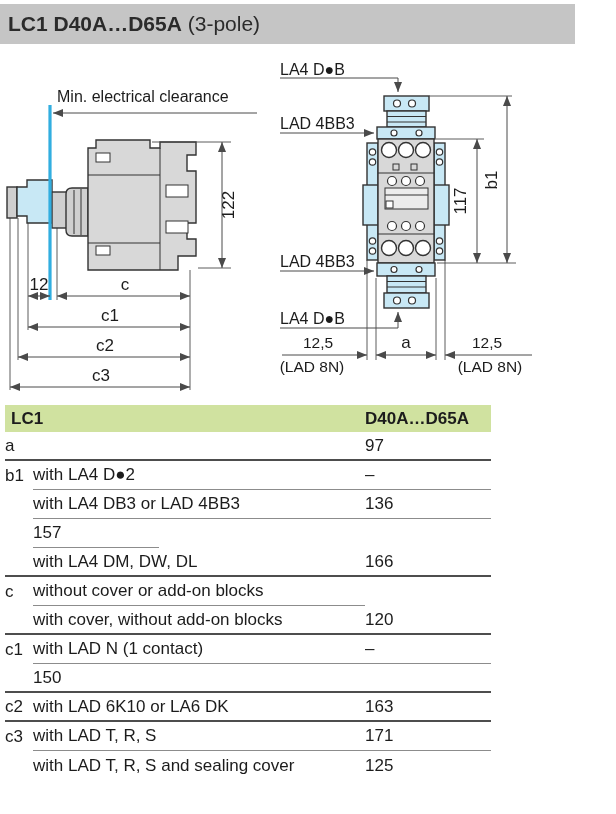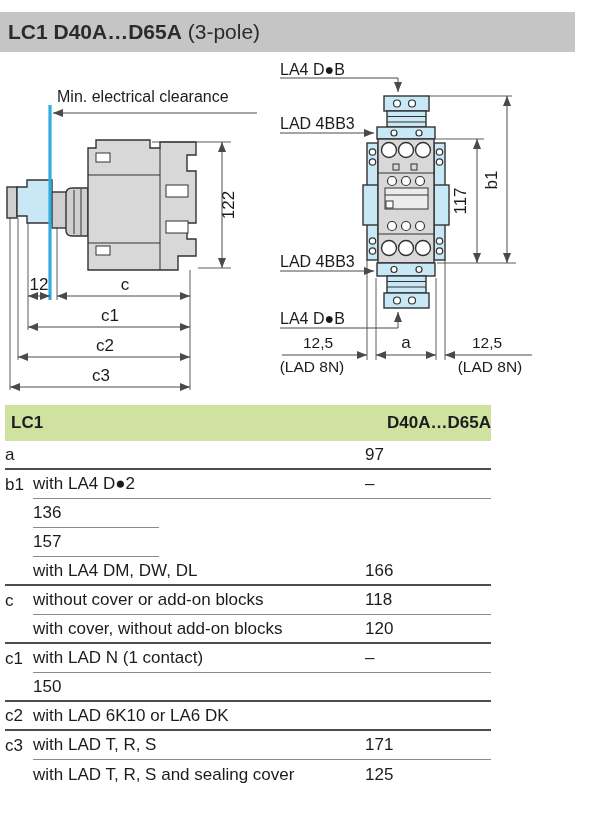--- a/index.html
+++ b/index.html
@@ -1,21 +1,21 @@
 <!DOCTYPE html>
 <html><head>
 <meta charset="utf-8">
 <style>
   html,body { margin:0; padding:0; }
   body {
     width:616px; height:814px; position:relative; background:#ffffff;
     font-family:"Liberation Sans", sans-serif; color:#1c1c1c; overflow:hidden;
   }
   .titlebar {
-    position:absolute; left:0; top:12px; width:575px; height:40px;
+    position:absolute; left:0; top:4px; width:575px; height:40px;
     background:#c5c5c5; display:flex; align-items:center;
     padding-left:8px; box-sizing:border-box; font-size:21px; color:#2b2b2b;
     white-space:pre;
   }
   .titlebar .tbold { font-weight:bold; }
   svg.drawing { position:absolute; left:0; top:45px; }
   svg text { font-family:"Liberation Sans", sans-serif; fill:#1c1c1c; }
   .lbl16 { font-size:16px; }
   .dim17 { font-size:17px; }
   .lbl15 { font-size:15.5px; }
@@ -26,23 +26,23 @@
   .fill-blue  { fill:#c8e8f5; }
   .fill-white { fill:#ffffff; }
   .fill-coil  { fill:#ececec; }
   .term  { fill:#ffffff; stroke:#333333; stroke-width:1.4; }
   .term-s{ fill:#ffffff; stroke:#333333; stroke-width:1.2; }
   .dim { stroke:#4a4a4a; stroke-width:1; fill:none; }
   .ext { stroke:#4a4a4a; stroke-width:0.9; fill:none; }
   .clearance { stroke:#31aee0; stroke-width:3.2; }
 
   .dim-table { position:absolute; left:5px; top:405px; width:486px; font-size:17px; }
-  .thead { display:flex; background:#d0e2a0; height:36px; align-items:center; font-weight:bold; }
+  .thead { display:flex; background:#d0e2a0; height:27px; align-items:center; font-weight:bold; }
   .thead .h1 { width:360px; padding-left:6px; box-sizing:border-box; }
-  .thead .h2 { width:126px;text-align:right; }
+  .thead .h2 { width:126px; }
   .trow { display:flex; height:29px; align-items:center; box-sizing:border-box; }
   .trow.sep-full { border-bottom:2px solid #4d4d4d; }
   .tcell { height:100%; display:flex; align-items:center; box-sizing:border-box; }
   .tkey  { width:28px; }
   .tdesc { width:332px; }
   .tval  { width:126px; }
   .trow.sep-indent .tdesc, .trow.sep-indent .tval { border-bottom:1.5px solid #8c8c8c;text-align:right; }
   .b { font-weight:normal; }
   .tdesc span { white-space:pre; }
 </style>
@@ -246,40 +246,42 @@
       </div>
       <div class="trow sep-indent">
         <div class="tcell tkey">b1</div>
         <div class="tcell tdesc">
           <span>with LA4 D●2</span>
         </div>
         <div class="tcell tval">–</div>
       </div>
       <div class="trow sep-indent">
         <div class="tcell tkey"></div>
+        <div class="tcell tdesc">
+          <span>with LA4 DB3 or LAD 4BB3</span>
+        </div>
         <div class="tcell tval">136</div>
       </div>
       <div class="trow sep-indent">
         <div class="tcell tkey"></div>
         <div class="tcell tval">157</div>
       </div>
       <div class="trow sep-full">
         <div class="tcell tkey"></div>
         <div class="tcell tdesc">
           <span>with LA4 DM, DW, DL</span>
         </div>
         <div class="tcell tval">166</div>
       </div>
       <div class="trow sep-indent">
         <div class="tcell tkey">c</div>
         <div class="tcell tdesc">
           <span>without cover or </span>
           <span class="b">add-on blocks</span>
         </div>
-        <div class="tcell tval">118</div>
       </div>
       <div class="trow sep-full">
         <div class="tcell tkey"></div>
         <div class="tcell tdesc">
           <span>with cover, without </span>
           <span class="b">add-on blocks</span>
         </div>
         <div class="tcell tval">120</div>
       </div>
       <div class="trow sep-indent">
@@ -294,20 +296,21 @@
         <div class="tcell tval">150</div>
       </div>
       <div class="trow sep-full">
         <div class="tcell tkey">c2</div>
         <div class="tcell tdesc">
           <span>with </span>
           <span class="b">LAD 6K10</span>
           <span> or </span>
           <span class="b">LA6 DK</span>
         </div>
+        <div class="tcell tval">163</div>
       </div>
       <div class="trow sep-indent">
         <div class="tcell tkey">c3</div>
         <div class="tcell tdesc">
           <span>with LAD T, R, S</span>
         </div>
         <div class="tcell tval">171</div>
       </div>
       <div class="trow sep-none">
         <div class="tcell tkey"></div>

